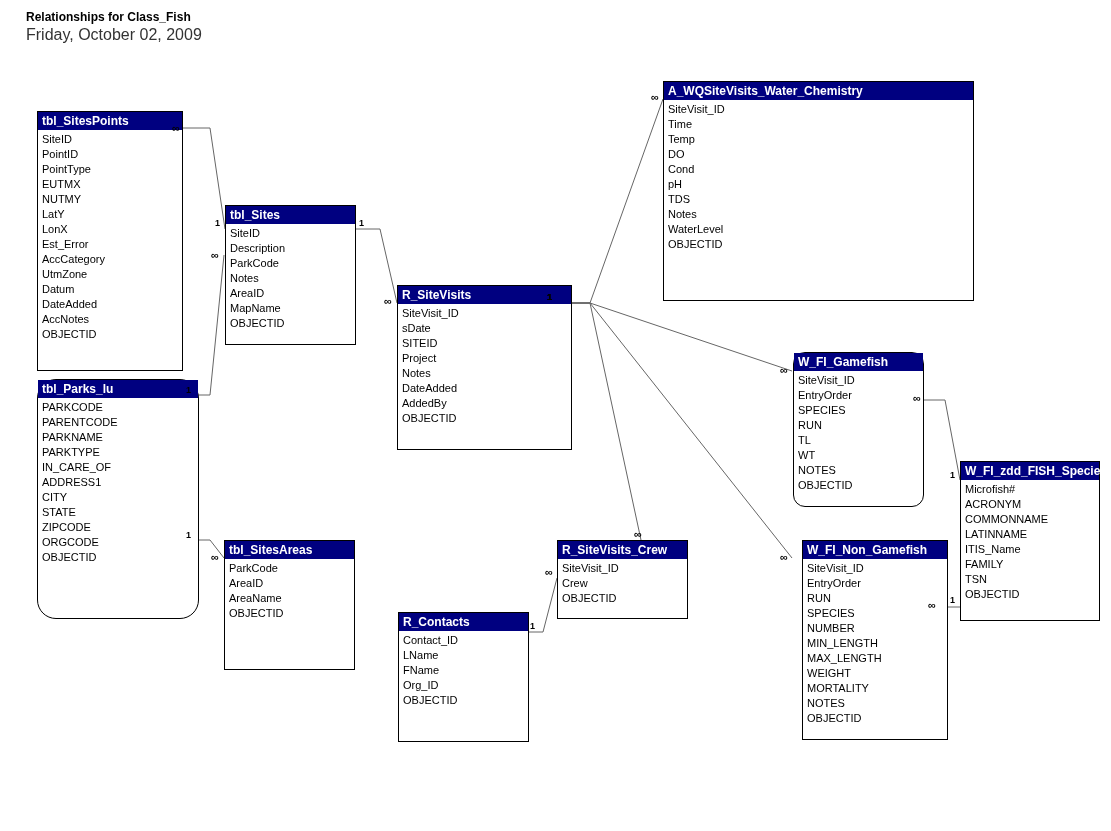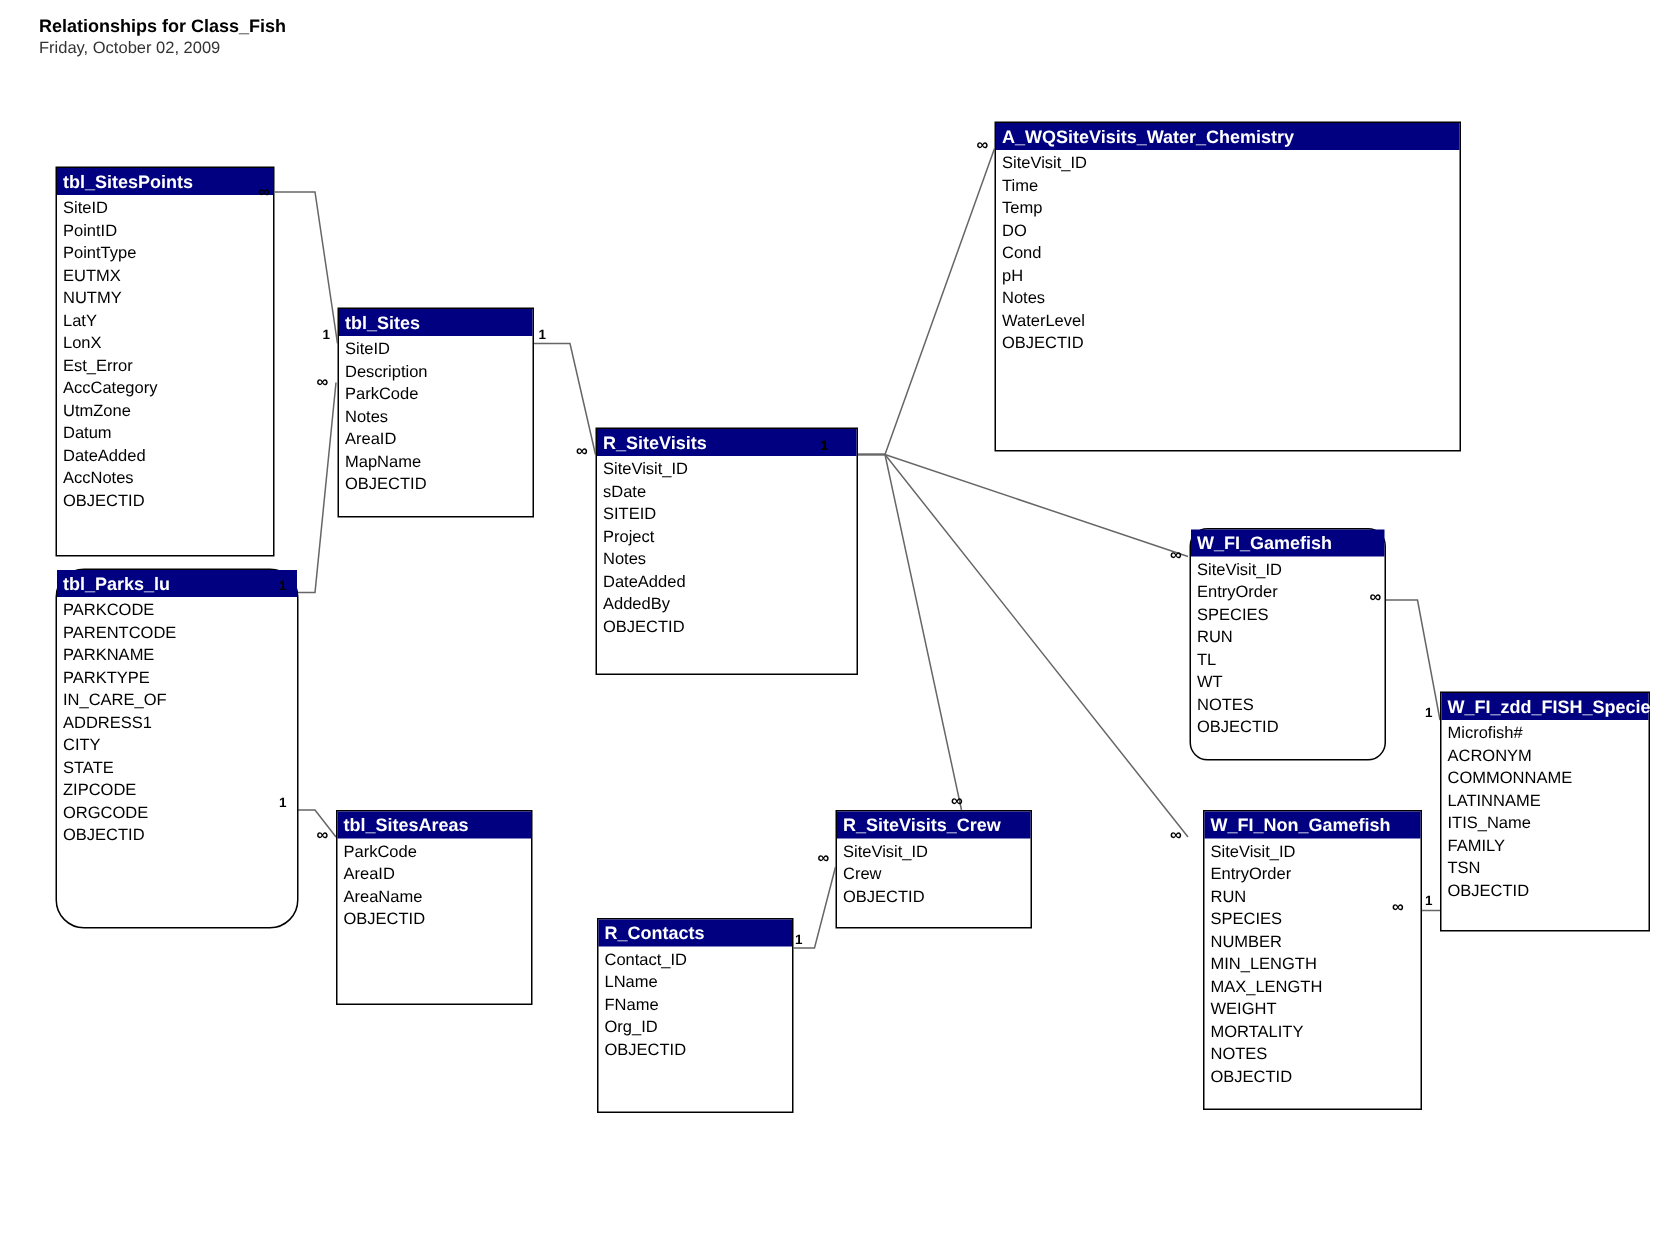--- a/index.html
+++ b/index.html
@@ -1,18 +1,18 @@
 <!DOCTYPE html>
 <html><head>
 <meta charset="utf-8">
 <style>
   html,body{margin:0;padding:0;background:#fff;font-family:Verdana,Geneva,sans-serif;color:#000}
   #stage{position:relative;width:1111px;height:831px;margin:0 auto}
   .page-title{position:absolute;left:26px;top:10px;font-size:12px;font-weight:bold;color:#000}
-  .page-subtitle{position:absolute;left:26px;top:26px;font-size:11px;color:#333}
+  .page-subtitle{position:absolute;left:26px;top:26px;font-size:16px;color:#333}
   svg.connectors{position:absolute;left:0;top:0;width:1111px;height:831px;pointer-events:none}
   .table-box{position:absolute;border:1px solid #000;background:#fff;box-sizing:border-box}
   .thead{background:#000080;color:#fff;font-size:12px;font-weight:bold;padding:2px 4px;line-height:14px;white-space:nowrap}
   .tbody{padding:2px 4px;font-size:11px;line-height:15px;color:#000}
   .tbody div{white-space:nowrap}
   .endpoint-label{position:absolute;font-size:9px;font-weight:bold;color:#000;font-family:Arial, sans-serif}
   .endpoint-infinity{position:absolute;font-size:11px;color:#000;font-weight:bold;font-family:Arial, sans-serif;letter-spacing:-2px}
 </style>
 </head>
 <body>
@@ -124,20 +124,21 @@
     </div>
     <div class="table-box" style="left: 663px; top: 81px; width: 311px; min-height: 220px;">
       <div class="thead">A_WQSiteVisits_Water_Chemistry</div>
       <div class="tbody">
         <div>SiteVisit_ID</div>
         <div>Time</div>
         <div>Temp</div>
         <div>DO</div>
         <div>Cond</div>
         <div>pH</div>
+        <div>TDS</div>
         <div>Notes</div>
         <div>WaterLevel</div>
         <div>OBJECTID</div>
       </div>
     </div>
     <div class="table-box" style="left: 793px; top: 352px; width: 131px; min-height: 155px; border-radius: 12px;">
       <div class="thead">W_FI_Gamefish</div>
       <div class="tbody">
         <div>SiteVisit_ID</div>
         <div>EntryOrder</div>

